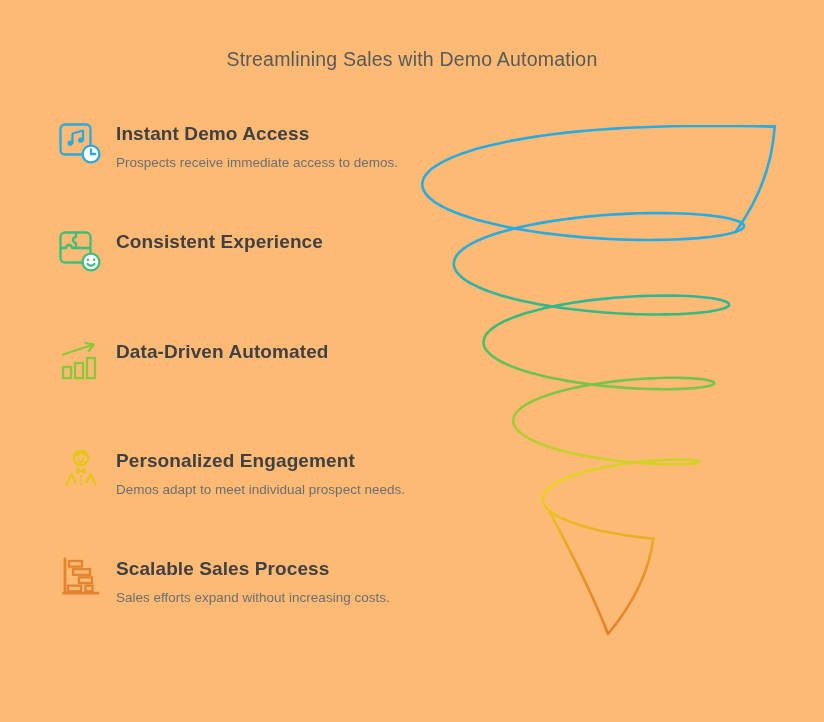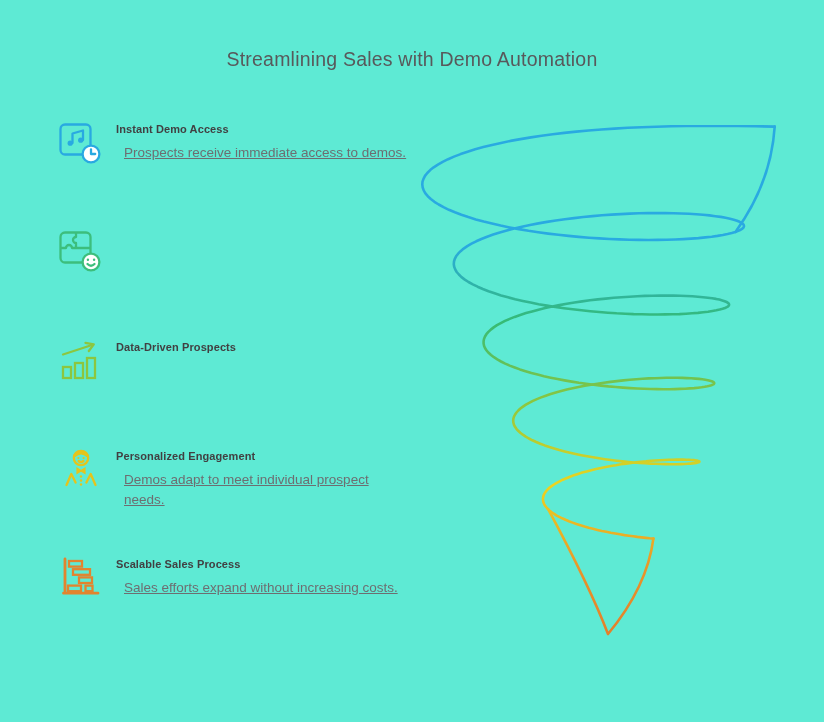--- a/index.html
+++ b/index.html
@@ -1,27 +1,27 @@
 <!DOCTYPE html>
 <html><head>
 <meta charset="utf-8">
 <style>
   html,body{margin:0;padding:0;}
   body{font-family:"Liberation Sans", sans-serif; background:#ffffff;}
-  .canvas{position:relative;width:824px;height:722px;background:#5eead4;overflow:hidden;}
+  .canvas{position:relative;width:824px;height:722px;background:#fdba74;overflow:hidden;}
   .page-title{
     position:absolute;left:0;top:48px;width:824px;text-align:center;
     font-size:19.5px;font-weight:400;color:#58595b;letter-spacing:.2px;
   }
   .item{position:absolute;left:58px;display:flex;align-items:flex-start;}
   .icon-box{width:46px;height:46px;flex:0 0 46px;margin-right:12px;}
   .icon-box svg{display:block;}
   .item-text{width:302px;}
-  .item-title{margin:3px 0 8px 0;font-size:11px;font-weight:700;color:#414042;letter-spacing:.1px;}
-  .item-desc{margin:8px;font-size:13.5px;line-height:1.45;color:#6d6e71;font-weight:400;text-decoration:underline;}
+  .item-title{margin:3px 0 8px 0;font-size:19px;font-weight:700;color:#414042;letter-spacing:.1px;}
+  .item-desc{margin:0;font-size:13.5px;line-height:1.45;color:#6d6e71;font-weight:400;}
   .funnel-wrap{position:absolute;left:405px;top:125px;width:400px;height:545px;}
 </style>
 </head>
 <body>
 
 <div class="canvas">
 
   <div class="page-title">Streamlining Sales with Demo Automation</div>
 
   <div class="item" style="top:120px">
@@ -47,35 +47,36 @@
         <rect x="2.5" y="4.5" width="30" height="30" rx="4.5"></rect>
         <path d="M2.5,20 H8 a3,3 0 1 1 6,0 H32.5" stroke-linejoin="round"></path>
         <path d="M18,4.5 V9 a3,3 0 1 0 0,6 V20" stroke-linejoin="round"></path>
         <circle cx="33" cy="34" r="8.4" fill="#ffffff"></circle>
         <circle cx="29.9" cy="31.8" r="1.2" fill="#3CBE7C" stroke="none"></circle>
         <circle cx="36.1" cy="31.8" r="1.2" fill="#3CBE7C" stroke="none"></circle>
         <path d="M29.5,36 Q33,39.4 36.5,36" stroke-linecap="round"></path>
       </svg>
     </div>
     <div class="item-text">
+      <h2 class="item-title">Consistent Experience</h2>
     </div>
   </div>
 
   <div class="item" style="top:338px">
     <div class="icon-box">
       <svg width="46" height="46" viewBox="0 0 46 46" fill="none" stroke="#8CC63F" stroke-width="2.3">
         <rect x="5" y="29" width="8" height="11"></rect>
         <rect x="17" y="25" width="8" height="15"></rect>
         <rect x="29" y="20" width="8" height="20"></rect>
         <path d="M5,16.5 L34,7" stroke-linecap="round"></path>
         <path d="M27.5,4.8 L35.8,6.4 L30.8,13" stroke-linecap="round" stroke-linejoin="round"></path>
       </svg>
     </div>
     <div class="item-text">
-      <h2 class="item-title">Data-Driven Prospects</h2>
+      <h2 class="item-title">Data-Driven Automated</h2>
     </div>
   </div>
 
   <div class="item" style="top:447px">
     <div class="icon-box">
       <svg width="46" height="46" viewBox="0 0 46 46" fill="none" stroke="#E5C41C" stroke-width="2.3">
         <circle cx="23" cy="11" r="7.2"></circle>
         <path d="M16.3,9 Q23,2.8 29.7,9" stroke-width="3"></path>
         <circle cx="20.4" cy="11" r="1.1" fill="#E5C41C" stroke="none"></circle>
         <circle cx="25.6" cy="11" r="1.1" fill="#E5C41C" stroke="none"></circle>

